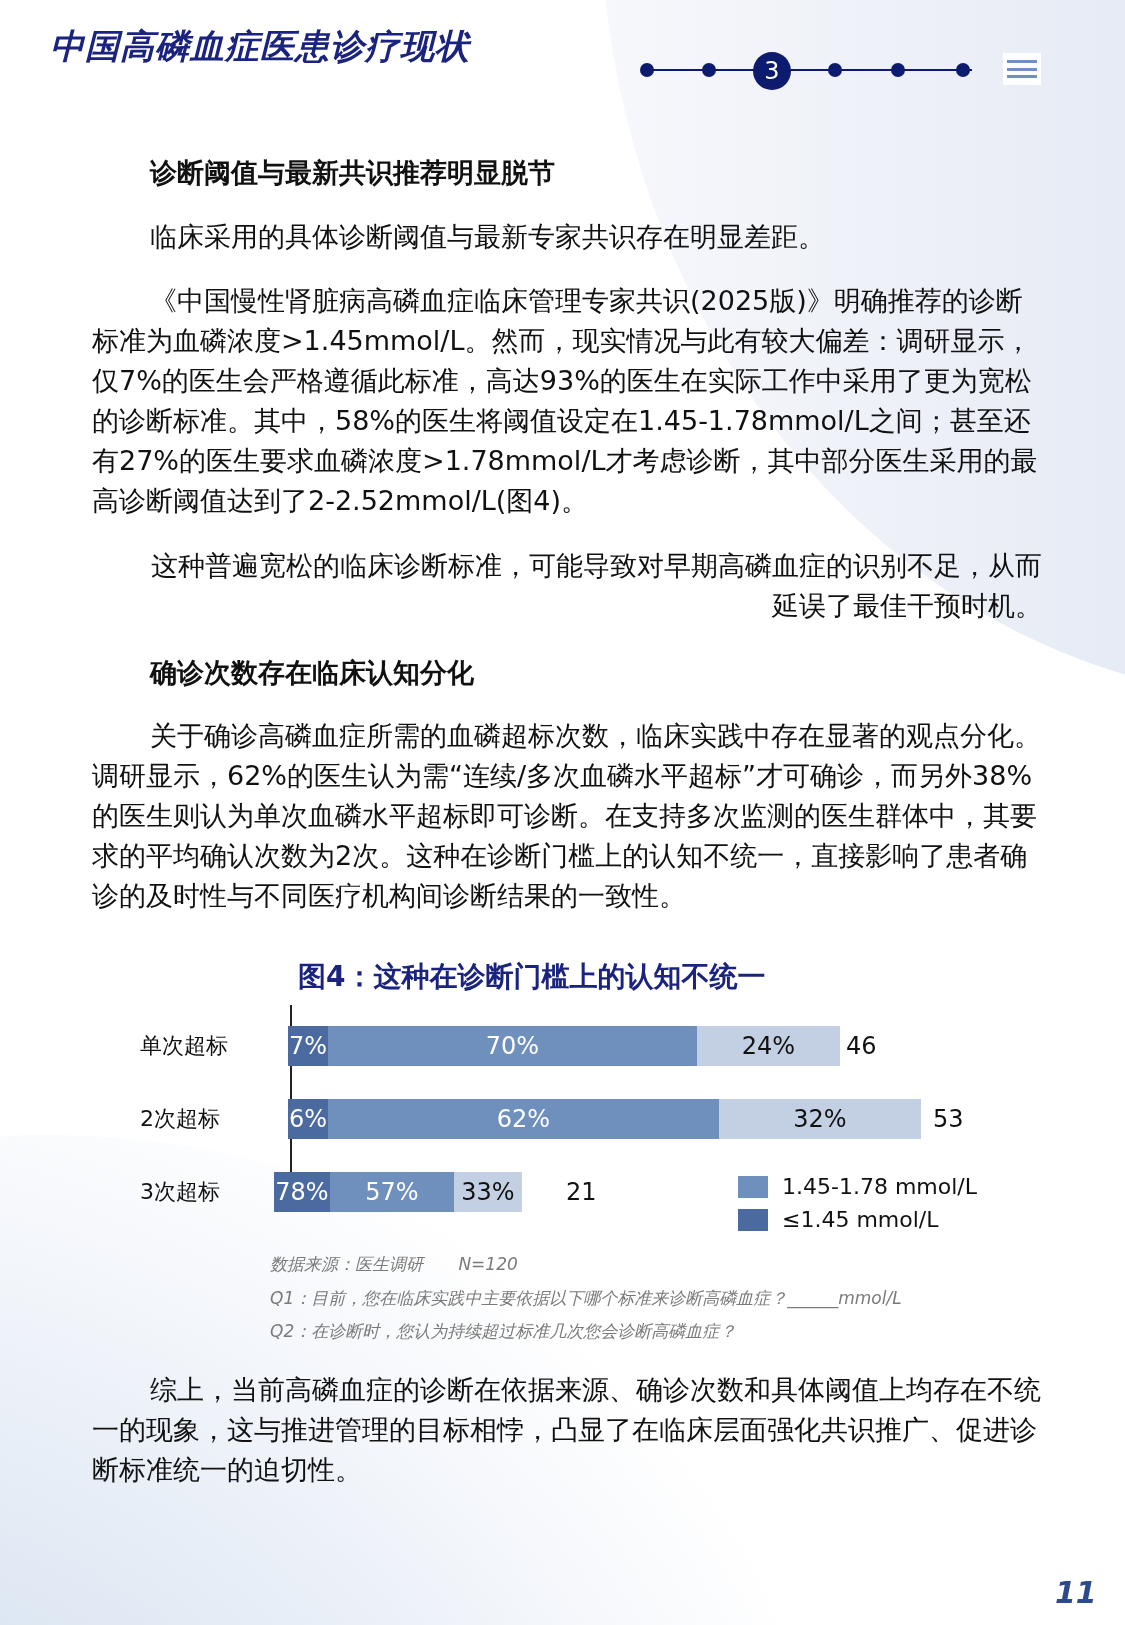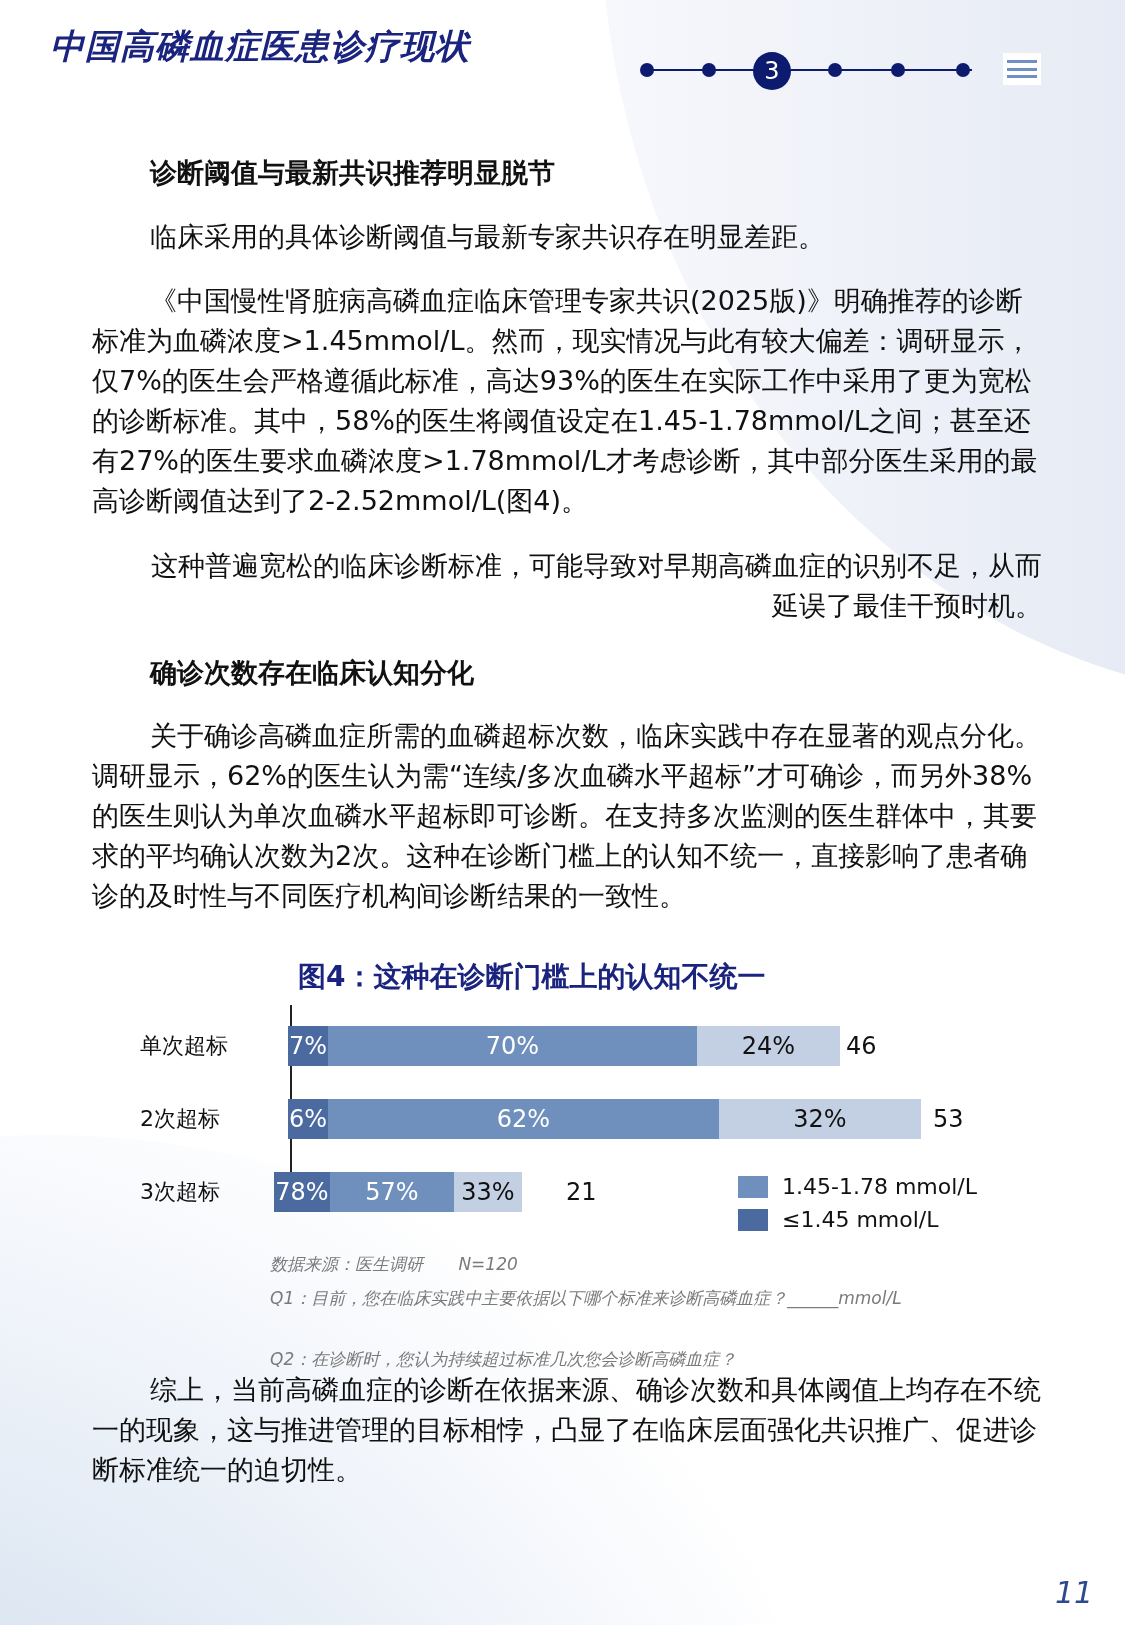--- a/index.html
+++ b/index.html
@@ -58,21 +58,21 @@
   .s3 { background: #c3cfe2; color: #111; }
   .total { position: absolute; font-size: 24px; line-height: 40px; color: #111; }
 
   .legend { left: 738px; top: 1170px; }
   .legend .item { display: flex; align-items: center; height: 33px; }
   .legend .sw { width: 30px; height: 22px; margin-right: 14px; }
   .legend .lbl { font-size: 22px; color: #111; }
 
   .note { font-size: 17px; font-style: italic; color: #7a7a7a; }
 
-  .page-no { left: 1055px; top: 1575px; font-size: 30px; font-weight: normal; font-style: italic; color: #2c4a8c; }
+  .page-no { left: 1055px; top: 1575px; font-size: 30px; font-weight: bold; font-style: italic; color: #2c4a8c; }
 </style>
 </head>
 <body>
 
 <div class="bg-top-right"></div>
 <div class="bg-bottom-left"></div>
 
 <div class="layer brand-title">中国高磷血症医患诊疗现状</div>
 
 <div class="layer progress">
@@ -138,17 +138,17 @@
     <span class="sw" style="background:#4a6aa0"></span>
     <span class="lbl">≤1.45 mmol/L</span>
   </div>
 </div>
 
 <div class="layer note" style="left:270px; top:1253px;">
   <span>数据来源：医生调研</span>
   <span style="margin-left:30px">N=120</span>
 </div>
 <div class="layer note" style="left:270px; top:1287px;">Q1：目前，您在临床实践中主要依据以下哪个标准来诊断高磷血症？______mmol/L</div>
-<div class="layer note" style="left:270px; top:1320px;margin-top:28px;">Q2：在诊断时，您认为持续超过标准几次您会诊断高磷血症？</div>
+<div class="layer note" style="left:270px; top:1320px;">Q2：在诊断时，您认为持续超过标准几次您会诊断高磷血症？</div>
 
 <div class="layer p indent" style="left:92px; top:1370px;">综上，当前高磷血症的诊断在依据来源、确诊次数和具体阈值上均存在不统一的现象，这与推进管理的目标相悖，凸显了在临床层面强化共识推广、促进诊断标准统一的迫切性。</div>
 
 <div class="layer page-no">11</div>
 
 </body></html>

